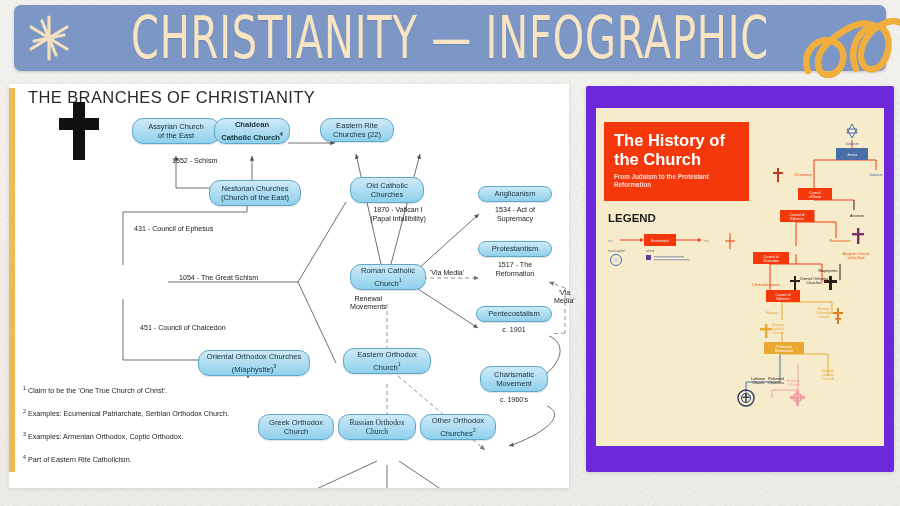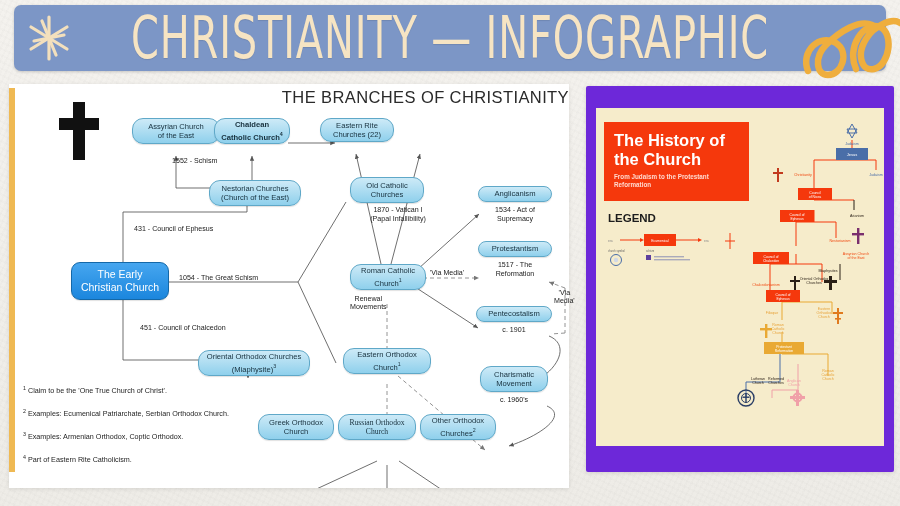--- a/index.html
+++ b/index.html
@@ -44,22 +44,22 @@
     background:#ffffff;
     box-shadow:0 1px 4px rgba(0,0,0,.10);
   }
   .card-accent{
     position:absolute;left:9px;top:88px;width:6px;height:384px;
     background:#eeb košice;
   }
   .card-accent{background:#efb953;}
 
   .diagram-title{
-    position:absolute;left:0;top:4px;width:560px;text-align:right;
-    font-size:16.5px;color:#2a2a2a;letter-spacing:.4px;
+    position:absolute;left:0;top:4px;width:560px;text-align:left;
+    font-size:16.5px;color:#2a2a2a;letter-spacing:.4px;padding-left:19px;
   }
   .big-cross{position:absolute;left:48px;top:16px;width:44px;height:62px;}
 
   
   .flow{position:absolute;left:0;top:0;width:560px;height:404px;}
 
   
   .node{
     position:absolute;
     border-radius:11px;
@@ -241,24 +241,20 @@
   </div>
   <div class="node" style="left:469px;top:157px;width:74px;height:16px;">
     <span>Protestantism</span>
   </div>
   <div class="node" style="left:467px;top:222px;width:76px;height:16px;">
     <span>Pentecostalism</span>
   </div>
   <div class="node" style="left:471px;top:282px;width:68px;height:26px;">
     <span style="white-space:pre-line">Charismatic
 Movement</span>
-  </div>
-  <div class="node primary" style="left:62px;top:178px;width:98px;height:38px;">
-    <span style="white-space:pre-line">The Early
-Christian Church</span>
   </div>
   <div class="node" style="left:189px;top:266px;width:112px;height:26px;">
     <span style="white-space:pre-line"><span>Oriental Orthodox Churches
 (Miaphysite)</span><span class="sup">3</span></span>
   </div>
   <div class="node" style="left:334px;top:264px;width:88px;height:26px;">
     <span style="white-space:pre-line"><span>Eastern Orthodox
 Church</span><span class="sup">1</span></span>
   </div>
   <div class="node" style="left:249px;top:330px;width:76px;height:26px;">

